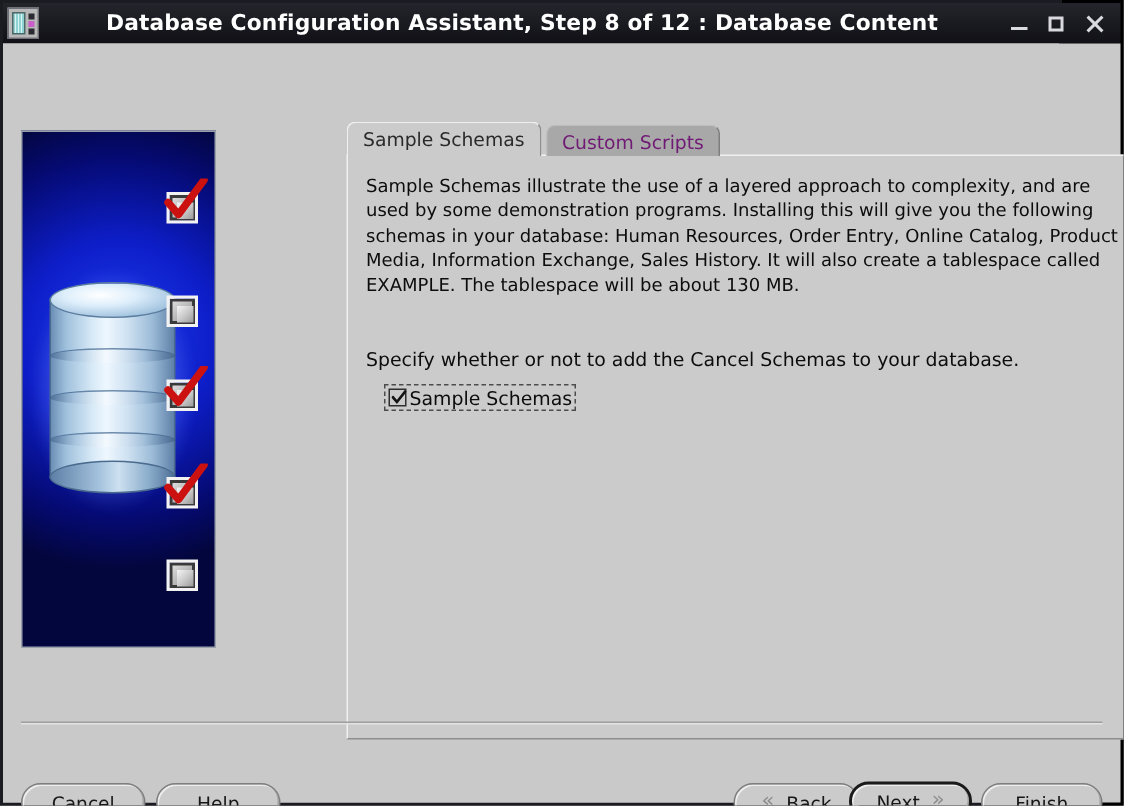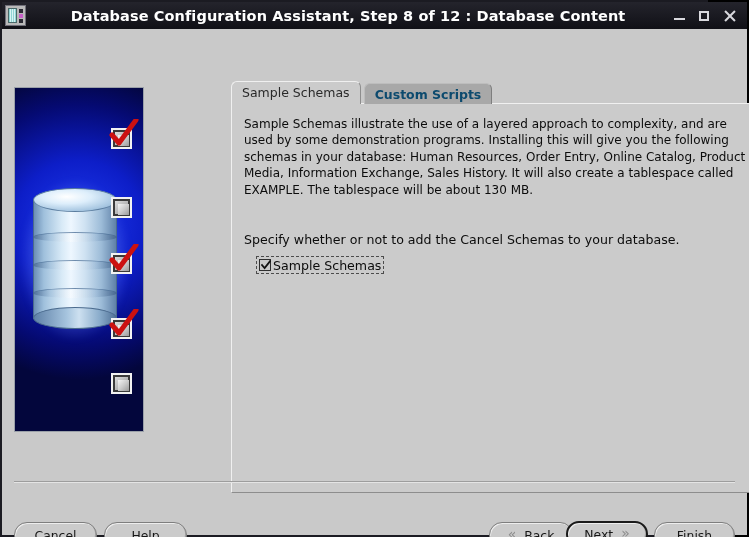--- a/index.html
+++ b/index.html
@@ -254,22 +254,21 @@
     line-height: 22px;
     position: relative;
     z-index: 3;
   }
   .tab.unselected {
     background: #a8a8a8;
     border: 1px solid #bdbdbd;
     border-bottom: none;
     border-right-color: #7e7e7e;
     margin-left: 3px;
-    color: #0c4a6e;
-    font-weight: bold;
+    color: #701a75;
   }
   #tabbody {
     position: absolute;
     left: 0; top: 22px;
     width: 540px; height: 390px;
     background: #cbcbcb;
     border: 1px solid #f0f0f0;
     border-right-color: #8d8d8d;
     border-bottom-color: #8d8d8d;
     box-sizing: border-box;

